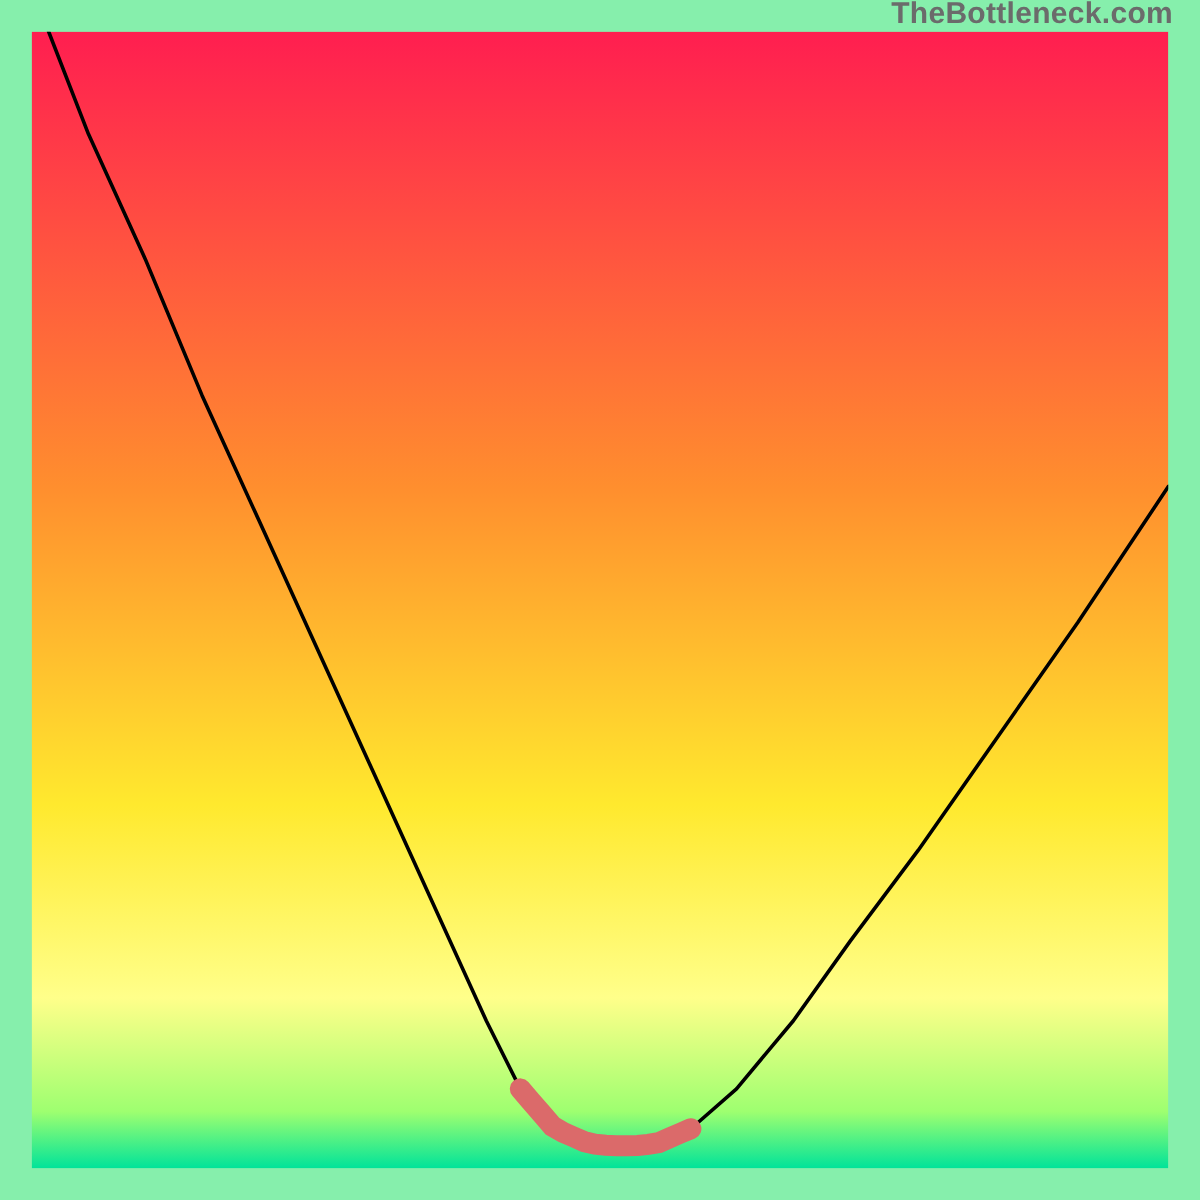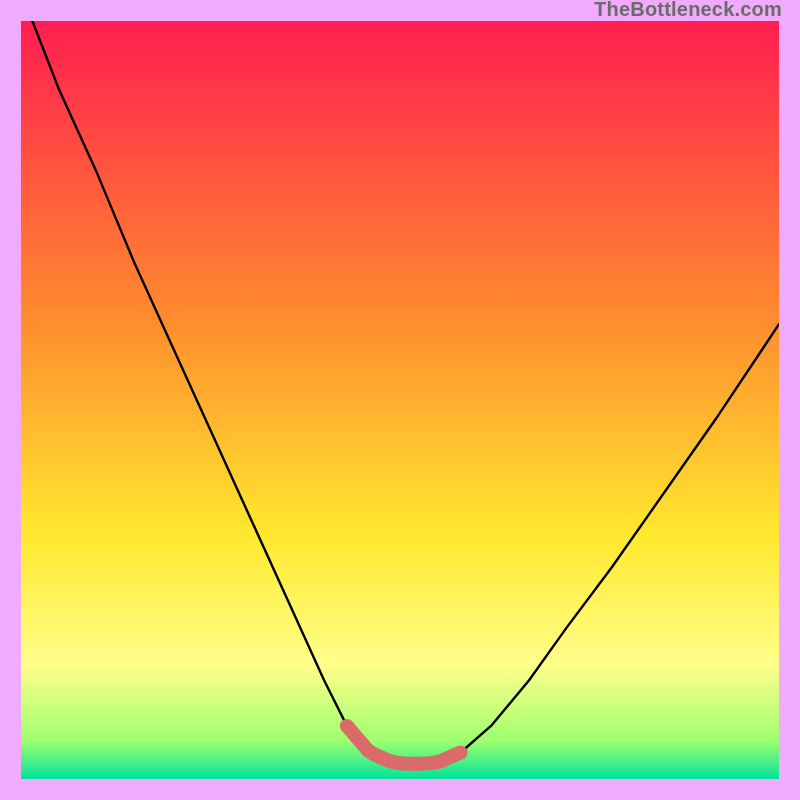--- a/index.html
+++ b/index.html
@@ -9,21 +9,21 @@
     height: 800px;
     background: #000;
     overflow: hidden;
   }
   .frame {
     position: absolute;
     left: 0;
     top: 0;
     width: 800px;
     height: 800px;
-    background: #f0abfc;
+    background: #86efac;
   }
   .plot {
     position: absolute;
     left: 21px;
     top: 21px;
     width: 758px;
     height: 758px;
     overflow: hidden;
   }
   .plot svg {

